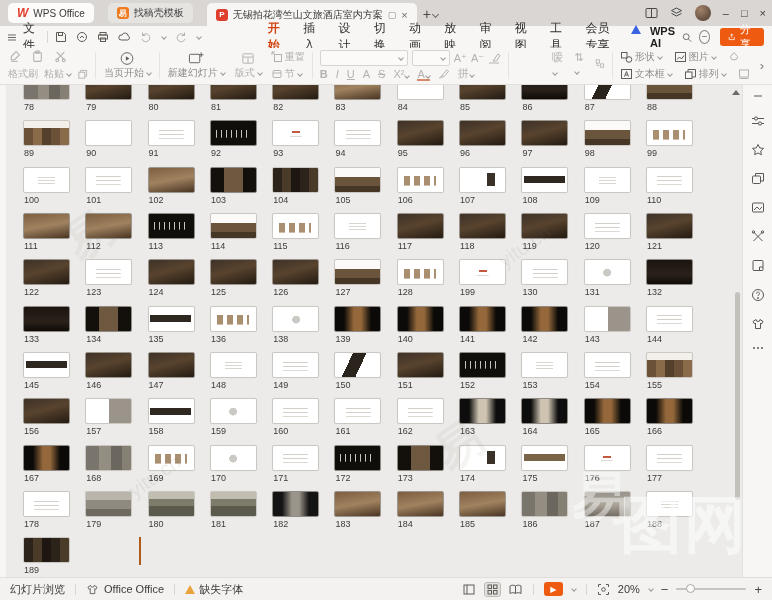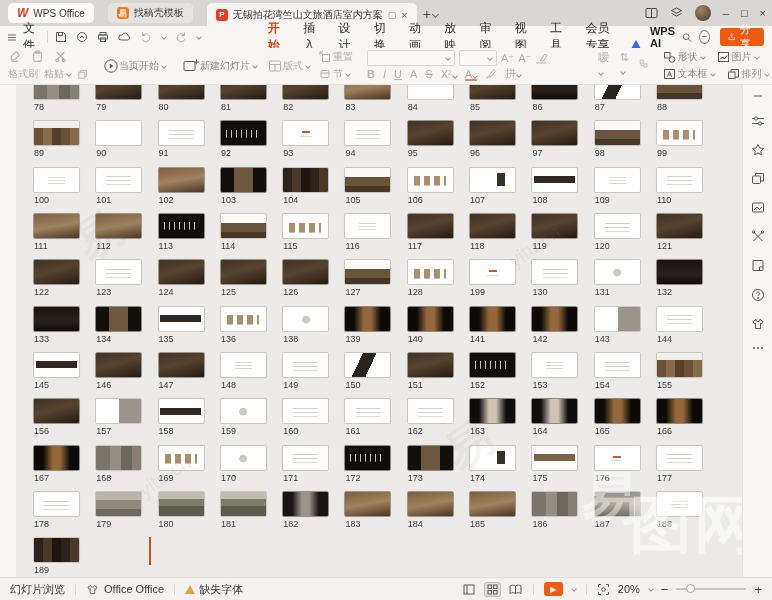--- a/index.html
+++ b/index.html
@@ -30,48 +30,48 @@
 
   
   .menubar { position:absolute; left:0; top:26px; width:772px; height:22px; background:#f7f6f5; display:flex; align-items:center; padding:0 8px; gap:7px; }
   .mb-file { display:flex; align-items:center; gap:7px; font-size:12px; color:#2f2e2d; }
   .mb-sep { width:1px; height:12px; background:#d8d5d2; }
   .mb-icons { display:flex; align-items:center; gap:9px; color:#5f5c58; }
   .mb-icons .dis { color:#b5b2ae; }
   .mb-tabs { display:flex; align-items:center; gap:21px; margin-left:60px; font-size:12px; color:#2f2e2d; }
   .mb-tab.on { color:#d2430e; font-weight:bold; position:relative; }
   .mb-tab.on::after { content:""; position:absolute; left:2px; right:2px; bottom:-5px; height:2px; background:#d2430e; }
-  .wpsai { display:flex; align-items:flex-end; gap:9px; font-weight:bold; font-size:11px; color:#1f1e1d; margin-left:10px; }
+  .wpsai { display:flex; align-items:flex-start; gap:9px; font-weight:bold; font-size:11px; color:#1f1e1d; margin-left:10px; }
   .ai-tri { width:0; height:0; border-left:5px solid transparent; border-right:5px solid transparent; border-bottom:9px solid #3a62e0; }
   .mb-right { margin-left:auto; display:flex; align-items:center; gap:10px; }
   .collapse-rb { width:14px; height:14px; border:1px solid #8a8886; border-radius:50%; color:#6b6966; font-size:10px; line-height:12px; text-align:center; }
   .share-btn { display:flex; align-items:center; gap:4px; background:#ee5a10; color:#fff; border-radius:3px; height:18px; padding:0 8px; font-size:11px; }
 
   
   .ribbon { position:absolute; left:0; top:48px; width:772px; height:37px; background:#f7f6f5; border-bottom:1px solid #e2e0dd; display:flex; align-items:stretch; padding:2px 2px 3px 4px; }
   .rsep { width:1px; background:#e6e4e1; margin:2px 3px; }
   .rgroup { display:flex; flex-direction:column; justify-content:space-between; padding:0 4px; }
   .rrow { display:flex; align-items:center; gap:10px; }
   .rlab { font-size:10px; color:#8f8c89; display:flex; align-items:center; gap:2px; white-space:nowrap; }
   .dis .rlab, .rlab.dis { color:#b2afab; }
-  .bigbtn { display:flex; flex-direction:row; align-items:center; justify-content:space-between; padding:1px 5px;text-align:center; }
+  .bigbtn { display:flex; flex-direction:column; align-items:center; justify-content:space-between; padding:1px 5px;text-align:center; }
   .ic { display:block; }
   .ic-en { color:#5f5c58; } .ic-dis { color:#b5b2ae; }
   .chev-s { display:inline-block; width:4px; height:4px; border-right:1px solid #9b9894; border-bottom:1px solid #9b9894; transform:rotate(45deg); margin-left:1px; }
   .fbox { height:16px; background:#fbfaf9; border:1px solid #d7d4d1; border-radius:2px; display:flex; align-items:center; justify-content:flex-end; padding:0 4px; }
   .fchar { font-size:11px; color:#b5b2ae; }
   .fchar.b { font-weight:bold; } .fchar.i { font-style:italic; } .fchar.u { text-decoration:underline; }
   .fchar.s { text-decoration:line-through; }
   .acolor { position:relative; }
   .acolor::after { content:""; position:absolute; left:0; right:0; bottom:-1px; height:2px; background:#d88a6a; }
   .i-lines { width:13px; height:10px; background:repeating-linear-gradient(#b9b6b2 0 1px,transparent 1px 3px); }
   .rb-expand { margin-left:auto; align-self:center; color:#7a7774; font-size:13px; padding:0 6px; }
 
   
-  .main { position:absolute; left:16px; top:85px; width:742px; height:492px; background:#ecebe9; overflow:hidden; }
+  .main { position:absolute; left:6px; top:85px; width:742px; height:492px; background:#ecebe9; overflow:hidden; }
   .grid { display:grid; grid-template-columns:repeat(11,62.3px); grid-auto-rows:46.35px; padding-left:17px; margin-top:-11px; }
   .cell { }
   .thumb { width:47px; height:26px; border:1px solid #cbc8c3; border-radius:2px; background:#fff; box-shadow:0 0 1px rgba(0,0,0,.08); }
   .snum { font-size:9px; color:#3c3b39; margin-top:2px; padding-left:1px; }
   .ins-cursor { position:absolute; left:133px; top:452px; width:2px; height:28px; background:#b05a1c; }
   .vscroll { position:absolute; right:6px; top:0; width:9px; height:492px; }
   .vthumb { position:absolute; left:2px; top:207px; width:5px; height:208px; border-radius:3px; background:#c4c1bd; }
   .varrow { position:absolute; right:8px; top:5px; width:0; height:0; border-left:4px solid transparent; border-right:4px solid transparent; border-bottom:5px solid #6b6966; }
 
   

